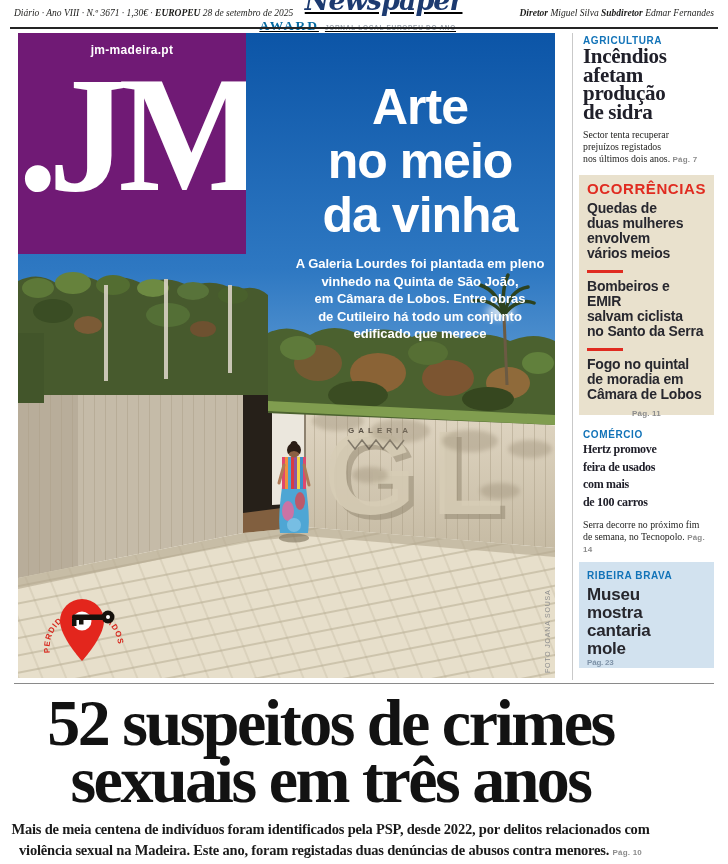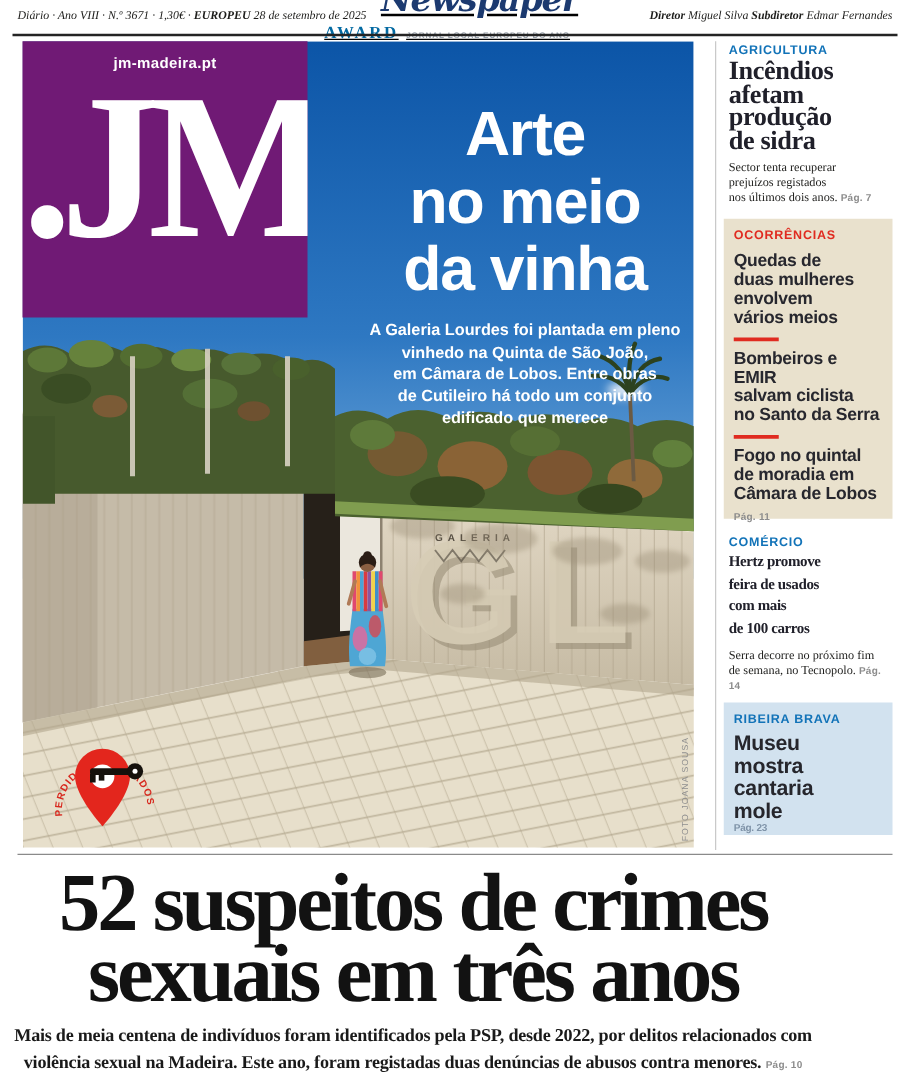--- a/index.html
+++ b/index.html
@@ -45,27 +45,27 @@
   
   .sb-divider { position:absolute; left:572px; top:33px; width:1px; height:647px; background:#c9c9c9; }
   .sec { position:absolute; left:583px; width:131px; }
   .kicker { font:bold 10px/12px "Liberation Sans",sans-serif; letter-spacing:.6px; color:#1273b8; }
   .serif-h { margin-top:4px; font:bold 21px/18.5px "Liberation Serif",serif;
              color:#20202a; letter-spacing:-.3px; }
   .serif-h span { display:block; }
   .sec-deck { margin-top:8px; font:normal 9.8px/12px "Liberation Serif",serif; color:#1d1d1b; }
   .sec-deck .ln { display:block; }
   .sec-deck .ln-last { display:inline; }
-  .pag { font:bold 8px "Liberation Sans",sans-serif; color:#8c8c8c; letter-spacing:.2px; }
+  .pag { font:bold 8px "Liberation Sans",sans-serif; color:#8c8c8c; letter-spacing:.2px;text-align:center; }
 
   .sec-agri { top:35px; }
 
   .box-ocorr { position:absolute; left:579px; top:175px; width:119px; height:224px;
                background:#e9e1cd; padding:8px; }
-  .box-ocorr .kicker { color:#e02b20; font-size:10px; }
+  .box-ocorr .kicker { color:#e02b20; font-size:15px; }
   .ocorr-item { margin-top:6px; font:bold 14px/15px "Liberation Sans",sans-serif;
                 color:#27272e; letter-spacing:-.2px; }
   .ocorr-item span { display:block; }
   .red-div { width:36px; height:3px; background:#e02b20; margin:9px 0 2px; }
   .box-ocorr .pag { display:block; margin-top:7px; }
 
   .sec-comercio { top:429px; }
   .sec-comercio .serif-h { font-size:12px; line-height:17.5px; }
 
   .box-ribeira { position:absolute; left:579px; top:562px; width:119px; height:90px;

